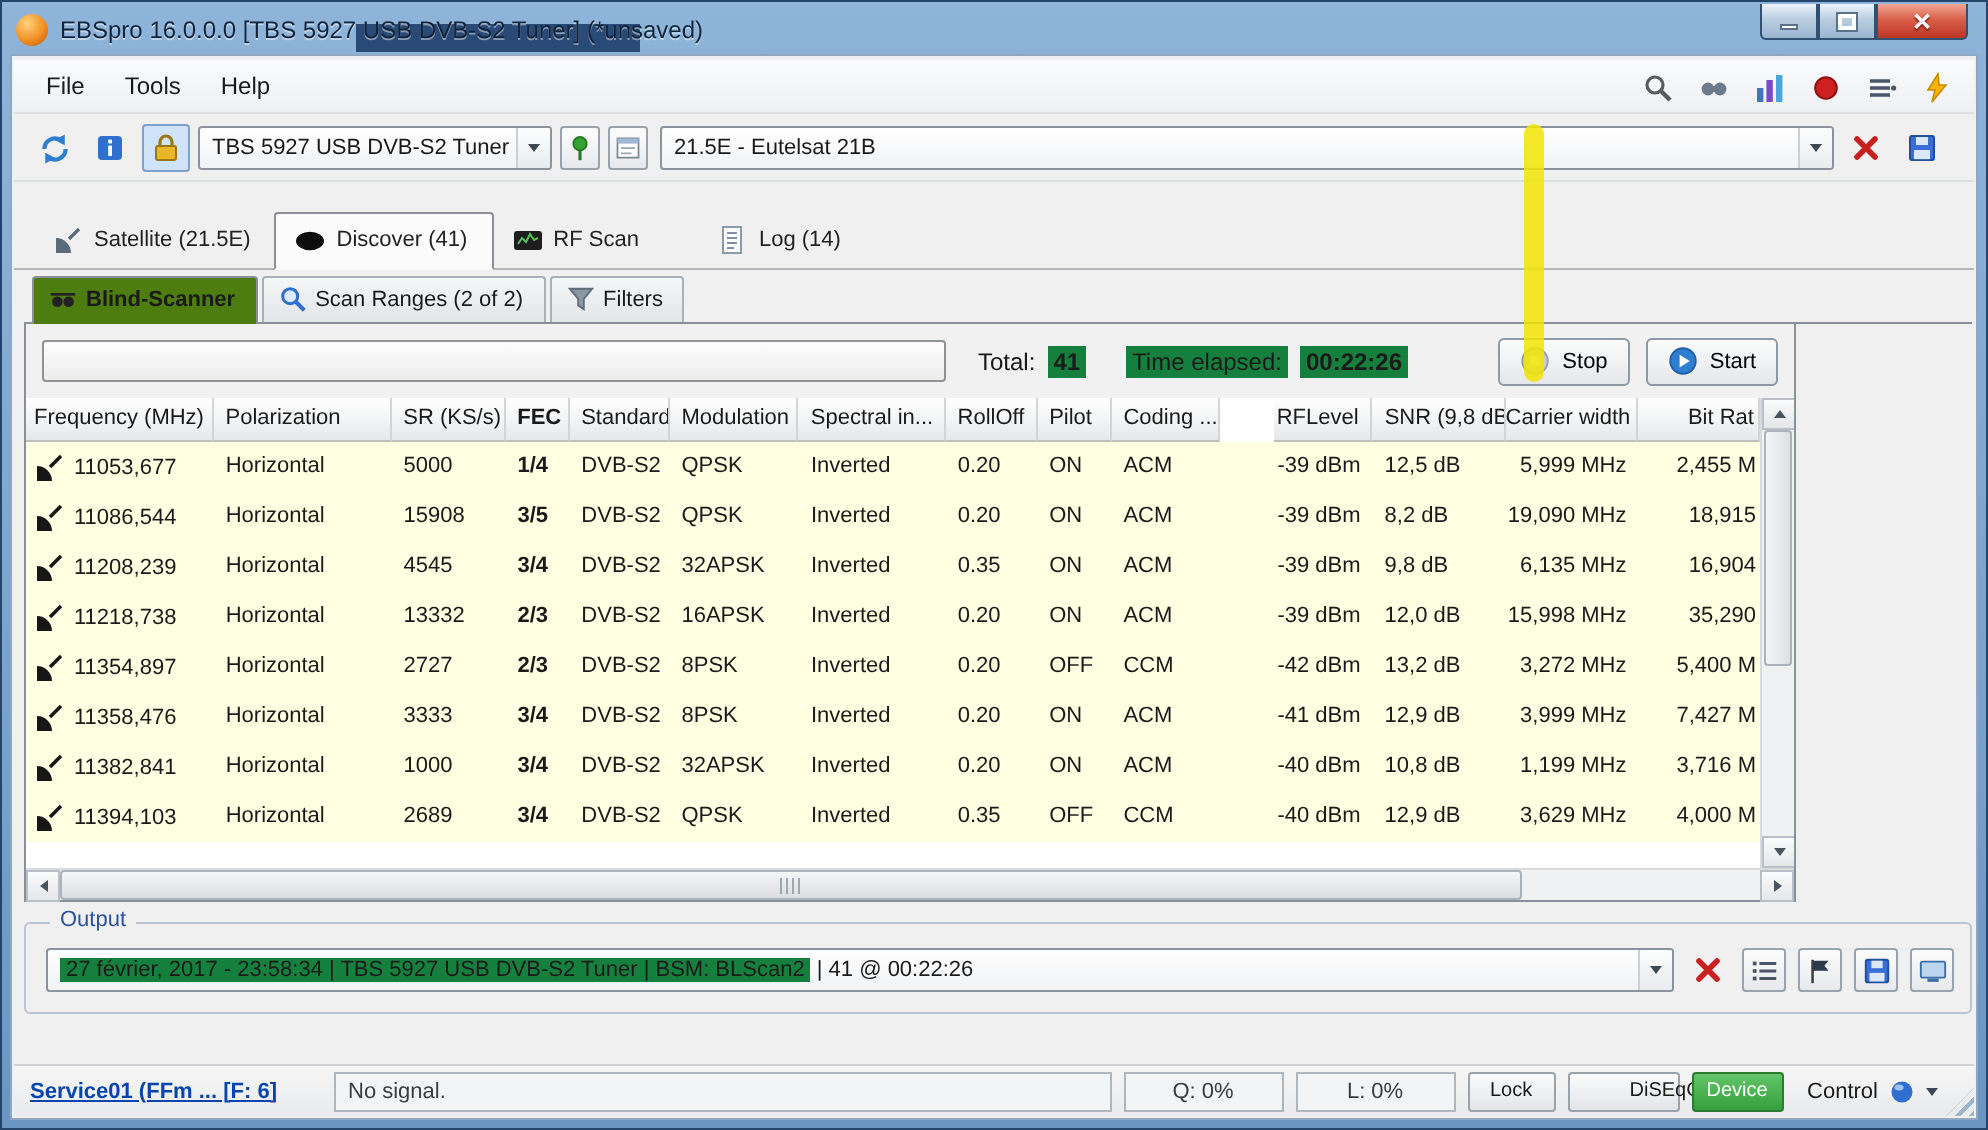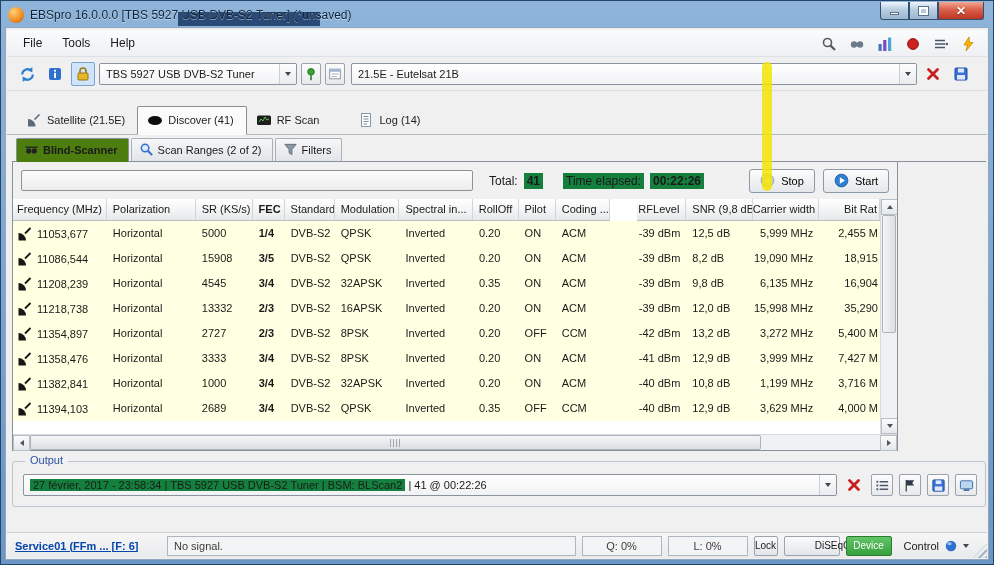--- a/index.html
+++ b/index.html
@@ -36,21 +36,21 @@
   .mi-btn { width:20px; height:20px; display:flex; align-items:center; justify-content:center; }
 
   
   .toolbar { position:absolute; top:30px; left:1px; right:1px; height:33px; background:#f0f0f0; border-bottom:1px solid #dadde1; display:flex; align-items:center; padding:0 14px 0 8px; gap:4px; }
   .tb-btn { width:24px; height:24px; display:flex; align-items:center; justify-content:center; border:1px solid transparent; border-radius:2px; }
   .tb-btn.pressed { background:#cfe3fa; border-color:#7da2ce; }
   .combo { height:22px; background:linear-gradient(#ffffff,#f1f2f4); border:1px solid #8a939e; border-radius:2px; display:flex; align-items:center; overflow:hidden; }
   .combo-text { flex:1; padding:0 6px; white-space:nowrap; overflow:hidden; }
   .combo-arrow { width:17px; align-self:stretch; border-left:1px solid #c9d0d8; display:flex; align-items:center; justify-content:center; background:linear-gradient(#fdfdfd,#e9ebee); }
   .tri-down { width:0; height:0; border-left:3.5px solid transparent; border-right:3.5px solid transparent; border-top:4px solid #3c4854; }
-  .combo.tuner { width:198px; }
+  .combo.tuner { width:177px; }
   .combo.satellite { flex:1; margin-left:2px; }
   .tb-small { width:20px; height:22px; border:1px solid #9aa3ad; border-radius:2px; background:linear-gradient(#fdfdfd,#e7e9ec); display:flex; align-items:center; justify-content:center; }
 
   
   .tabs1 { position:absolute; top:78px; left:1px; right:1px; height:29px; display:flex; align-items:flex-end; padding-left:10px; border-bottom:1px solid #b3b8bf; }
   .tab { display:flex; align-items:center; gap:5px; padding:5px 12px 6px 9px; font-size:11px; color:#222; }
   .tab.active { background:#fbfbfb; border:1px solid #8a8f98; border-bottom-color:#fbfbfb; border-radius:2px 2px 0 0; margin-bottom:-1px; }
   .tab .ticon { width:16px; height:16px; display:inline-flex; }
   .tab.gap { margin-left:18px; }
 
@@ -109,21 +109,21 @@
   .out-btn { width:22px; height:22px; border:1px solid #9aa3ad; border-radius:2px; background:linear-gradient(#fdfdfd,#e7e9ec); display:flex; align-items:center; justify-content:center; flex:none; }
   .out-btn.flat { border-color:transparent; background:transparent; }
 
   
   .statusbar { position:absolute; left:1px; right:1px; bottom:1px; height:26px; background:linear-gradient(#f6f6f6,#e9eaec); border-top:1px solid #cfd2d6; display:flex; align-items:center; gap:6px; padding:0 18px 0 8px; }
   .svc-link { width:146px; color:#0645ad; font-weight:bold; text-decoration:underline; white-space:nowrap; overflow:hidden; }
   .sfield { height:20px; border:1px solid #aeb6bf; background:#f3f4f5; display:flex; align-items:center; padding:0 6px; color:#3c3c3c; }
   .sig { flex:1; }
   .qpanel { width:80px; justify-content:center; }
   .sbtn { height:20px; border:1px solid #9aa2ab; border-radius:2px; background:linear-gradient(#fbfbfc,#e2e5e9); display:flex; align-items:center; justify-content:center; font-size:10px; padding:0 6px; }
-  .sbtn.lock { width:24px; } .sbtn.diseqc { width:48px;padding-left:48px; }
+  .sbtn.lock { width:44px; } .sbtn.diseqc { width:48px;padding-left:48px; }
   .sbtn.device { width:46px; background:linear-gradient(#63c568,#35a03c); border-color:#2a7d30; color:#fff; }
   .control-box { display:flex; align-items:center; gap:5px; padding-left:6px; }
   .resize-grip { position:absolute; right:1px; bottom:1px; width:14px; height:14px; background:repeating-linear-gradient(135deg, transparent 0 3px, #9fb6cc 3px 5px); clip-path:polygon(100% 0, 100% 100%, 0 100%); }
 
   
   .marker-vertical { position:absolute; left:761px; top:61px; width:10px; height:129px; background:rgba(242,228,2,.85); border-radius:5px; z-index:60; pointer-events:none; }
 </style>
 </head>
 <body>
 

